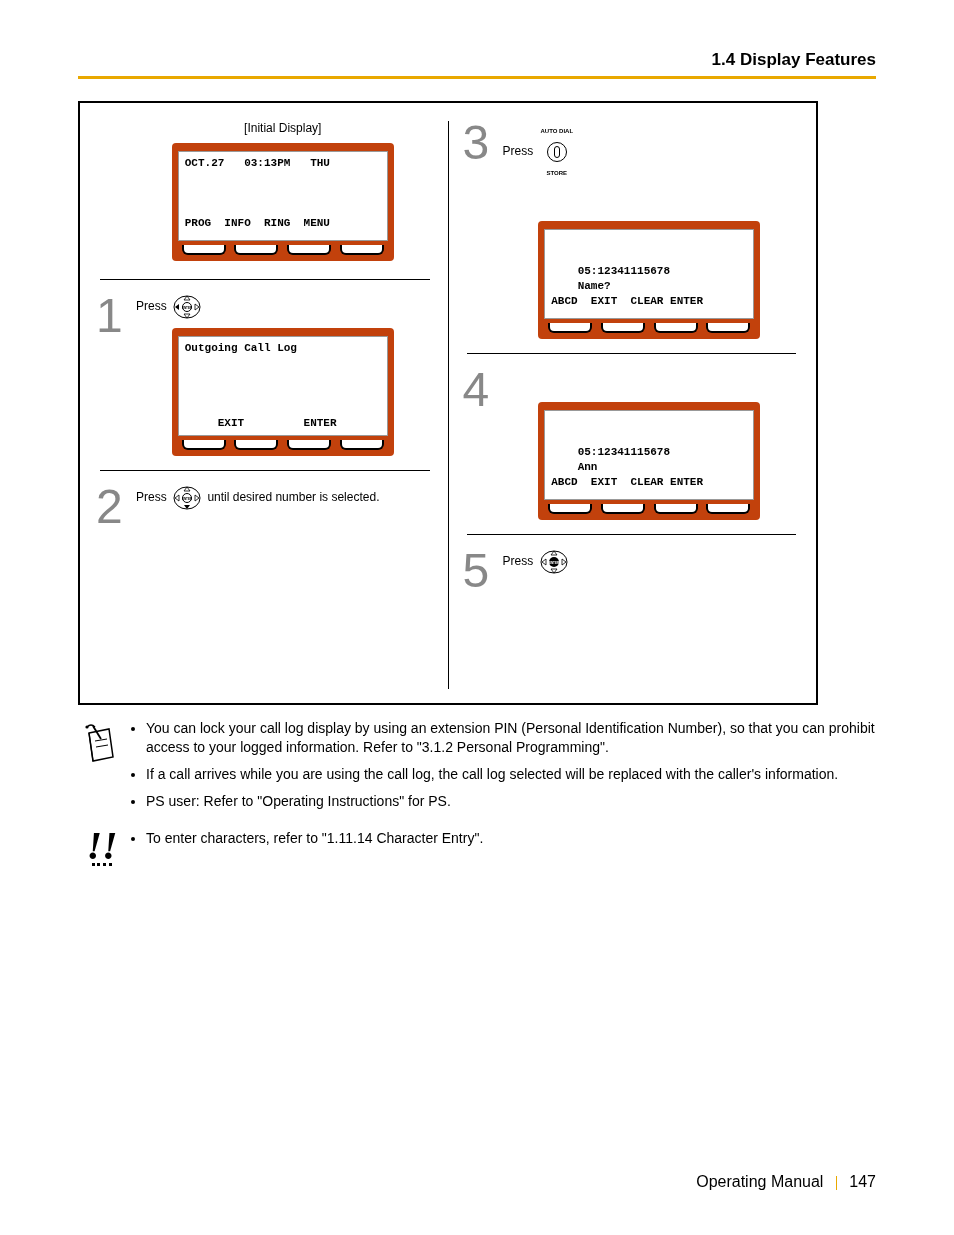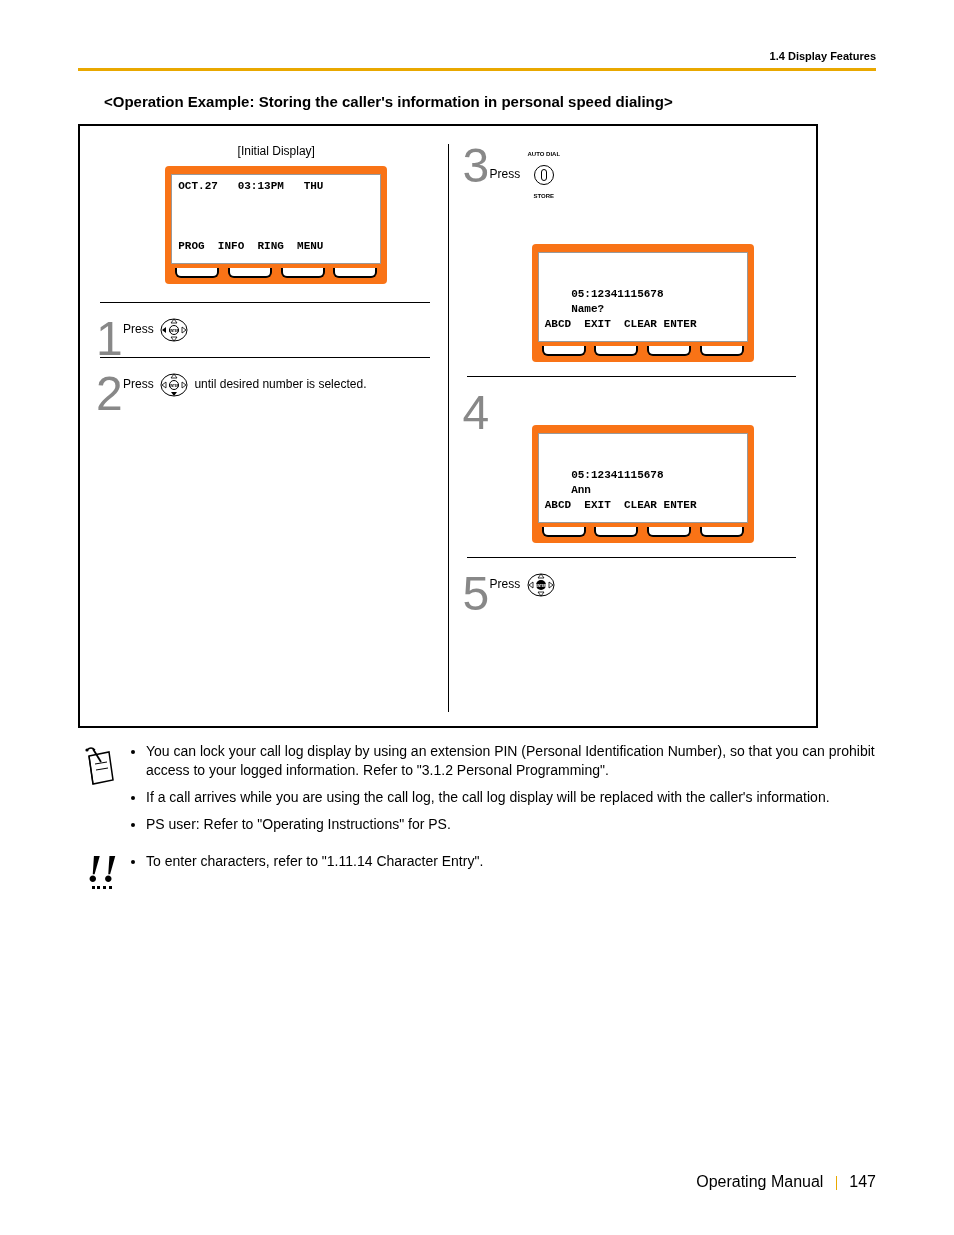--- a/index.html
+++ b/index.html
@@ -12,21 +12,21 @@
   .page {
     width: 954px;
     height: 1235px;
     position: relative;
     box-sizing: border-box;
     padding: 50px 78px 30px 78px;
   }
   .header-line {
     text-align: right;
     font-weight: bold;
-    font-size: 11px;
+    font-size: 17px;
     padding-bottom: 6px;
   }
   .orange-rule {
     height: 3px;
     background: #e9a800;
     margin-bottom: 22px;
   }
   .section-title {
     font-weight: bold;
     font-size: 15px;
@@ -62,29 +62,29 @@
   .stepnum {
     position: absolute;
     left: -4px;
     top: -6px;
     font-size: 48px;
     font-family: Arial, sans-serif;
     font-weight: 400;
     color: #888;
   }
   .stepbody {
-    margin-left: 23px;
+    margin-left: 36px;
   }
   .press {
     font-size: 12px;
     line-height: 20px;
   }
   .bold { font-weight: bold; }
   .lcd-wrap {
-    background: #f97316;
+    background: #c2410c;
     border-radius: 4px;
     padding: 8px 6px 6px 6px;
     width: 210px;
     margin: 8px auto 0 auto;
   }
   .lcd {
     background: #fff;
     border: 1px solid #999;
     font-family: "Courier New", monospace;
     font-size: 11px;
@@ -198,21 +198,20 @@
   }
   .svgnote { width:38px; height:46px; }
 </style>
 </head>
 <body>
 
 <div class="page">
   <div class="header-line">1.4 Display Features</div>
   <div class="orange-rule"></div>
 
-  <div class="section-title">&lt;Operation Example: Storing the caller's information in personal speed dialing&gt;</div>
 
   <div class="opbox">
     <div class="cols">
 
       <div class="col left">
 
         <div class="step sep" style="padding-bottom:18px;">
           <div class="stepbody">
             <div class="initlabel">[Initial Display]</div>
             <div class="lcd-wrap">
@@ -240,20 +239,34 @@
                 <svg viewBox="0 0 30 26">
                     <ellipse cx="15" cy="13" rx="13" ry="11" fill="none" stroke="#000" stroke-width="1"></ellipse>
                     <circle cx="15" cy="13" r="4.5" fill="#fff" stroke="#000"></circle>
                     <text x="15" y="14.5" font-size="3" text-anchor="middle" font-weight="bold">ENTER</text>
                     <polygon points="15,2 12,6 18,6" fill="none" stroke="#000" stroke-width="0.8"></polygon>
                     <polygon points="15,24 12,20 18,20" fill="none" stroke="#000" stroke-width="0.8"></polygon>
                     <polygon points="3,13 7,10 7,16" fill="#000"></polygon>
                     <polygon points="27,13 23,10 23,16" fill="none" stroke="#000" stroke-width="0.8"></polygon>
                   </svg>
               </span>
+            </div>
+            <div class="lcd-wrap">
+              <div class="lcd"><span>Outgoing Call Log</span>
+
+
+
+
+<span>     EXIT         ENTER</span></div>
+              <div class="softkeys">
+                <div class="softkey"></div>
+                <div class="softkey"></div>
+                <div class="softkey"></div>
+                <div class="softkey"></div>
+              </div>
             </div>
           </div>
         </div>
 
         <div class="step" style="padding-bottom:4px;">
           <div class="stepnum">2</div>
           <div class="stepbody">
             <div class="press">
               <span>Press</span>
               <span class="navbtn">
@@ -359,21 +372,21 @@
         <line x1="12" y1="20" x2="24" y2="18" stroke="#000"></line>
         <line x1="13" y1="26" x2="25" y2="24" stroke="#000"></line>
         <path d="M4 6 Q 8 2 12 6" fill="none" stroke="#000" stroke-width="1.4"></path>
         <circle cx="4" cy="6" r="1.6" fill="#000"></circle>
         <line x1="10" y1="5" x2="18" y2="18" stroke="#000" stroke-width="1.8"></line>
       </svg>
     </div>
     <div class="note-list">
       <ul>
         <li>You can lock your call log display by using an extension PIN (Personal Identification Number), so that you can prohibit access to your logged information. Refer to "3.1.2 Personal Programming".</li>
-        <li>If a call arrives while you are using the call log, the call log display will be replaced with the caller's information.</li>
+        <li>If a call arrives while you are using the call log, the call log selected will be replaced with the caller's information.</li>
         <li>PS user: Refer to "Operating Instructions" for PS.</li>
       </ul>
     </div>
   </div>
 
   <div class="notes" style="margin-top:10px;">
     <div class="note-icon">
       <div class="excl">!!</div>
     </div>
     <div class="note-list">

